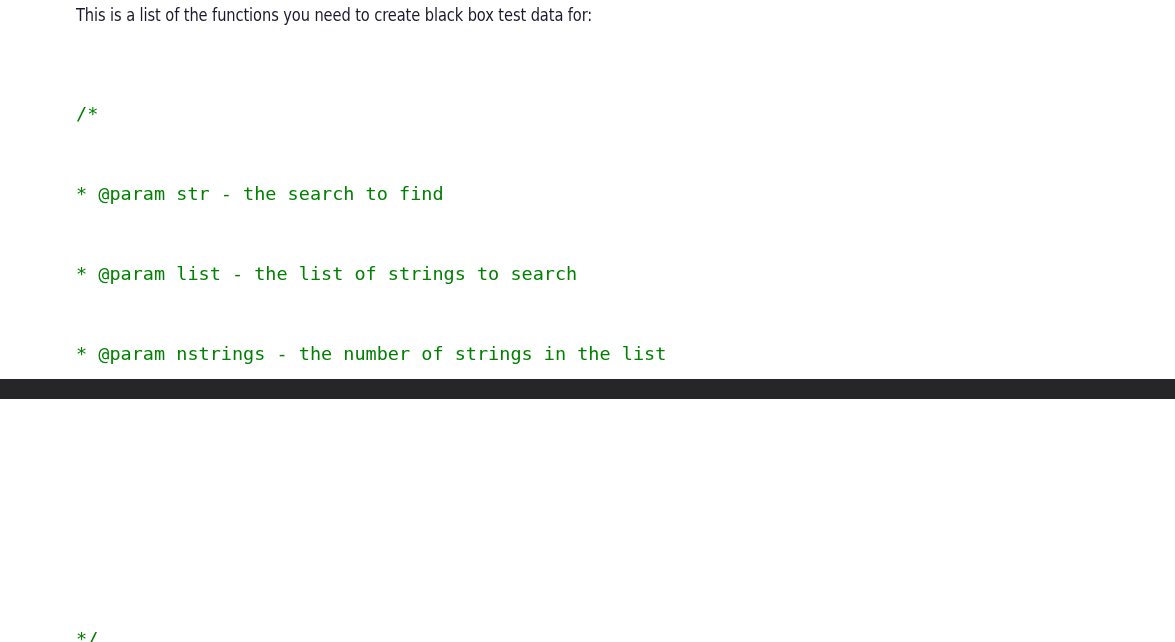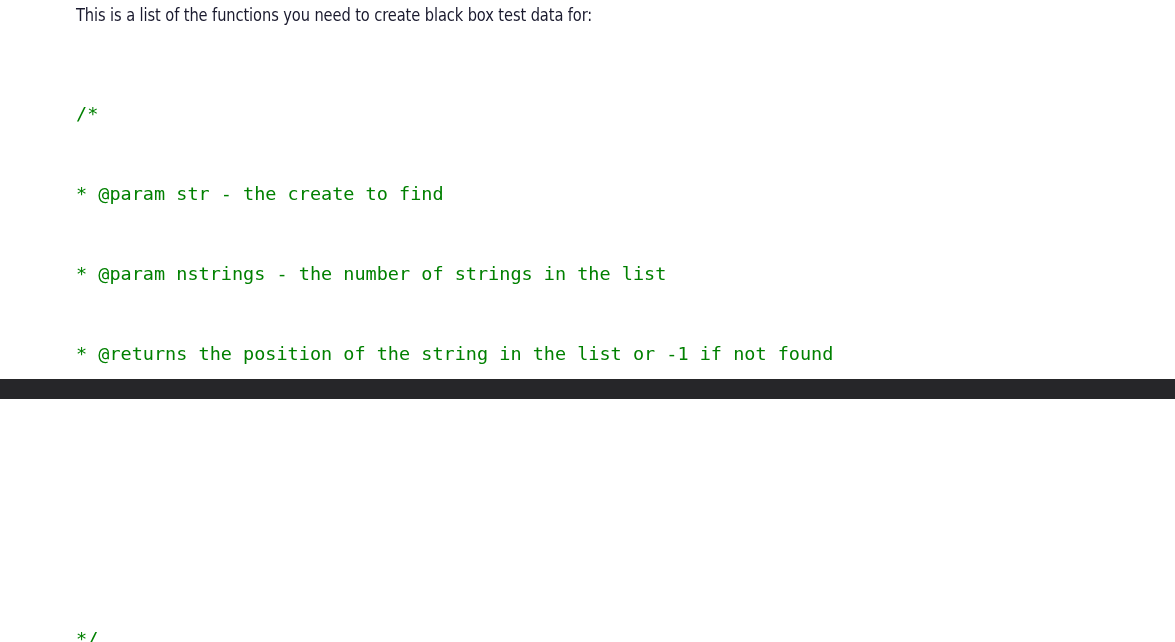--- a/index.html
+++ b/index.html
@@ -71,21 +71,22 @@
     background: #ffffff;
   }
 </style>
 </head>
 <body>
 
 <div id="intro-heading">This is a list of the functions you need to create black box test data for:</div>
 
 <div class="code-block" id="comment-block">
   <div class="code-line tok-comment">/*</div>
-  <div class="code-line tok-comment">* @param str - the create to find</div>
+  <div class="code-line tok-comment">* @param str - the search to find</div>
+  <div class="code-line tok-comment">* @param list - the list of strings to search</div>
   <div class="code-line tok-comment">* @param nstrings - the number of strings in the list</div>
   <div class="code-line tok-comment">* @returns the position of the string in the list or -1 if not found</div>
 </div>
 
 <div id="separator-bar"></div>
 
 <div id="blank-region"></div>
 
 <div class="code-block" id="signature-block">
 

